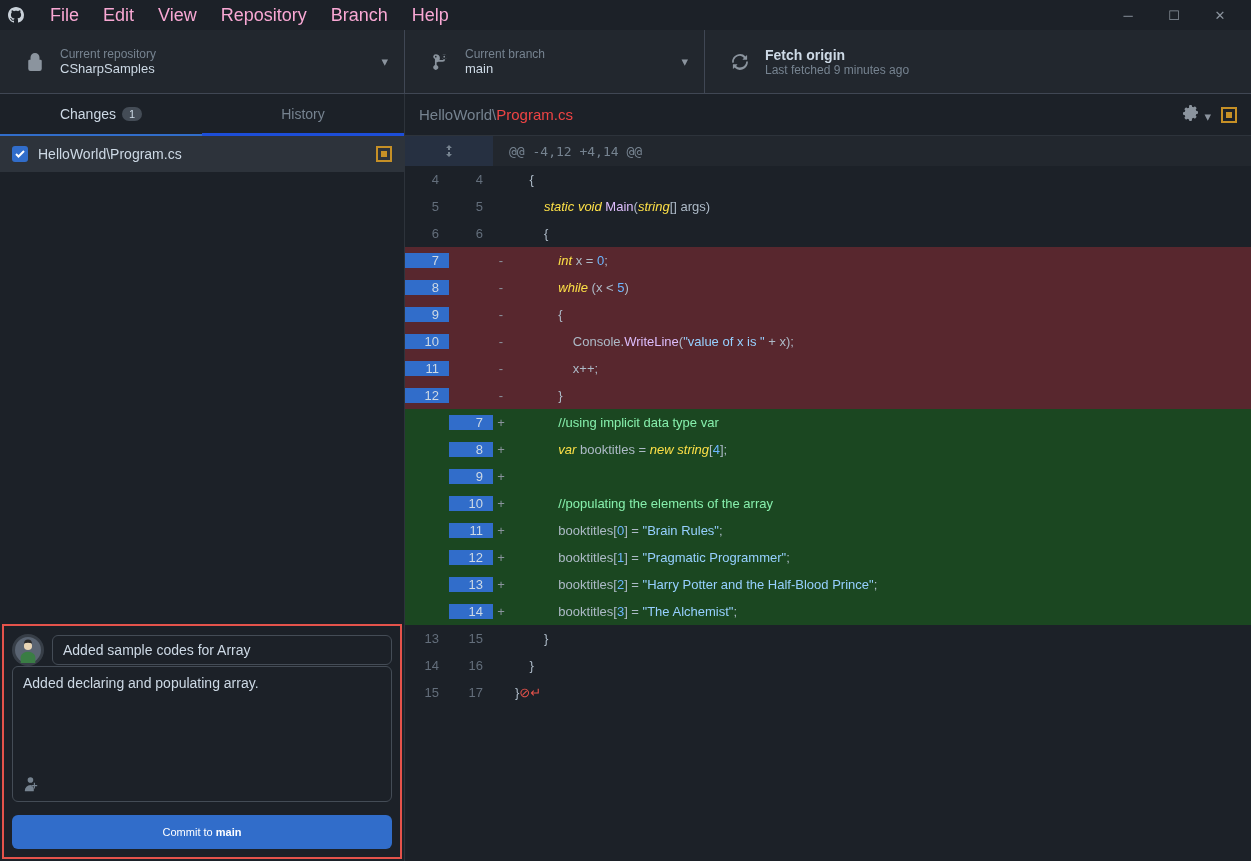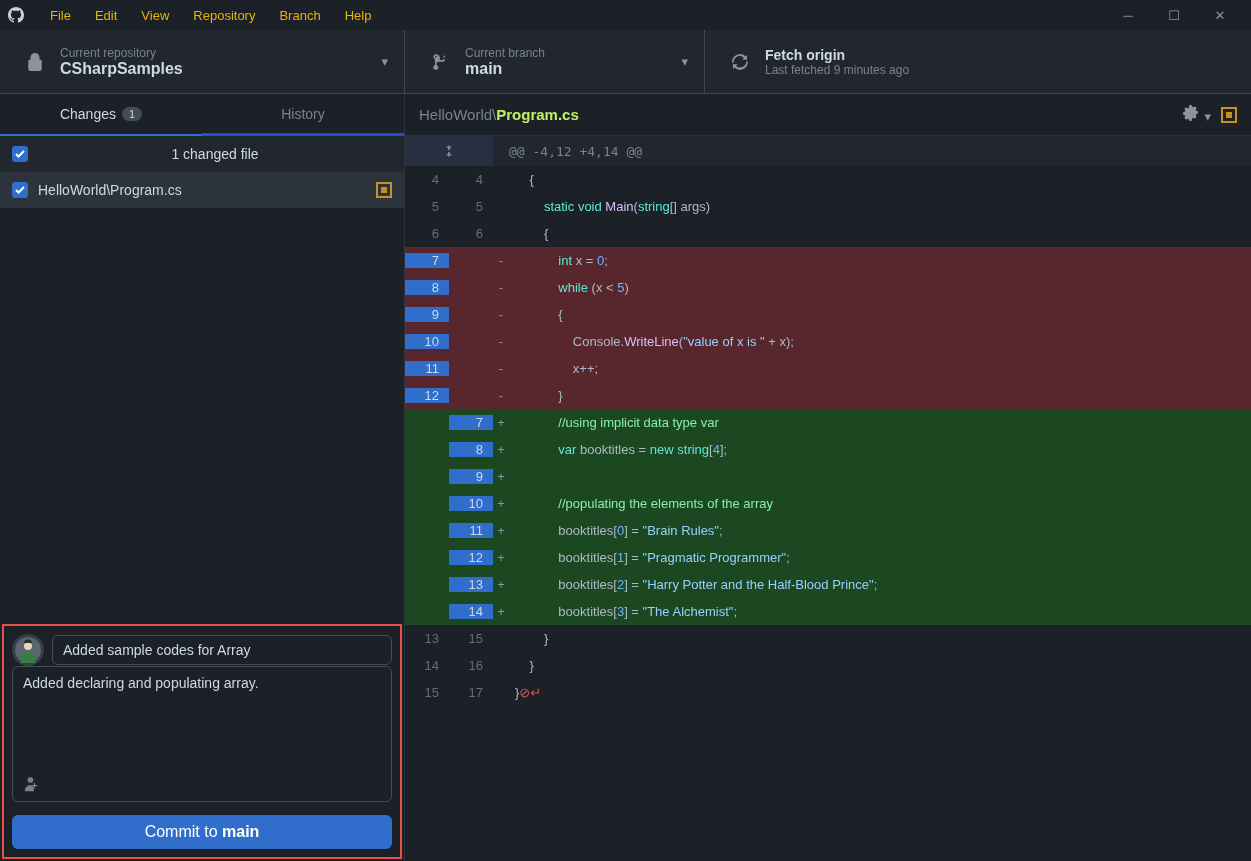--- a/index.html
+++ b/index.html
@@ -1,29 +1,29 @@
 <!DOCTYPE html>
 <html><head>
 <meta charset="utf-8">
 <style>
 * { margin: 0; padding: 0; box-sizing: border-box; font-family: -apple-system, BlinkMacSystemFont, "Segoe UI", Helvetica, Arial, sans-serif; }
 body { background: #1c2128; color: #c9d1d9; font-size: 13px; overflow: hidden; width: 1251px; height: 861px; }
 .titlebar { height: 30px; background: #1c2128; display: flex; align-items: center; padding: 0 8px; }
 .titlebar .logo { width: 16px; height: 16px; margin-right: 14px; display: flex; align-items: center; }
-.titlebar .menuitem { padding: 4px 12px; color: #eab308; font-size: 13px; cursor: default; }
+.titlebar .menuitem { padding: 4px 12px; color: #f9a8d4; font-size: 18px; cursor: default; }
 .titlebar .spacer { flex: 1; }
 .titlebar .winbtn { width: 46px; height: 30px; display: flex; align-items: center; justify-content: center; color: #8b949e; }
 .toolbar { height: 64px; background: #22272e; display: flex; border-bottom: 1px solid #404754; }
 .tool-section { display: flex; align-items: center; padding: 0 26px; border-right: 1px solid #404754; position: relative; }
 .tool-section.repo { width: 405px; }
 .tool-section.branch { width: 300px; }
 .tool-section.fetch { flex: 1; border-right: none; }
 .tool-icon { margin-right: 16px; color: #8b949e; display: flex; }
 .tool-text .label { font-size: 12px; color: #768390; }
-.tool-text .value { font-size: 16px; font-weight: 700; color: #cdd9e5; }
+.tool-text .value { font-size: 13px; font-weight: 400; color: #cdd9e5; }
 .tool-caret { position: absolute; right: 16px; color: #8b949e; }
 .main { display: flex; height: calc(100% - 94px); }
 .sidebar { width: 405px; background: #1c2128; display: flex; flex-direction: column; border-right: 1px solid #2d333b; }
 .tabs { display: flex; height: 42px; }
 .tab { flex: 1; display: flex; align-items: center; justify-content: center; font-size: 14px; color: #768390; border-bottom: 3px solid #1d4ed8; gap: 6px; }
 .tab.active { color: #cdd9e5; border-bottom: 2px solid #316dca; }
 .countbadge { background: #444c56; border-radius: 10px; padding: 1px 7px; font-size: 11px; color: #cdd9e5; }
 .filehead { height: 36px; display: flex; align-items: center; padding: 0 12px; background: #22272e; }
 .filehead .check { margin-right: 10px; }
 .filehead .txt { flex: 1; text-align: center; color: #cdd9e5; font-size: 14px; }
@@ -33,44 +33,44 @@
 .modbadge .dot { width: 6px; height: 6px; background: #c69026; }
 .sidebar-fill { flex: 1; }
 .commitbox { border: 2px solid #e5534b; padding: 8px; margin: 2px; }
 .summaryrow { display: flex; gap: 8px; align-items: center; }
 .avatar { width: 32px; height: 32px; border-radius: 50%; background: #373e47; display: flex; align-items: center; justify-content: center; overflow: hidden; }
 .avatar svg { width: 26px; height: 26px; }
 .summary { flex: 1; height: 30px; background: #1c2128; border: 1px solid #444c56; border-radius: 6px; padding: 0 10px; color: #cdd9e5; font-size: 14px; }
 .desc { width: 100%; height: 136px; background: #1c2128; border: 1px solid #444c56; border-radius: 6px; padding: 8px 10px; color: #cdd9e5; font-size: 14px; resize: none; position: relative; }
 .descwrap { position: relative; margin-bottom: 10px; }
 .add-co { position: absolute; left: 10px; bottom: 8px; color: #768390; }
-.commitbtn { width: 100%; height: 34px; background: #316dca; border: none; border-radius: 6px; color: #fff; font-size: 16px; cursor: pointer; }
+.commitbtn { width: 100%; height: 34px; background: #316dca; border: none; border-radius: 6px; color: #fff; font-size: 11px; cursor: pointer; }
 .commitbtn b { font-weight: 700; }
 .diffview { flex: 1; background: #1c2128; display: flex; flex-direction: column; min-width: 0; }
 .diffhead { height: 42px; display: flex; align-items: center; padding: 0 14px; border-bottom: 1px solid #2d333b; gap: 10px; }
 .diffhead .path { color: #768390; font-size: 15px; }
-.diffhead .path .fname { color: #bef264; font-weight: bold; }
+.diffhead .path .fname { color: #ef4444; }
 .diffhead .spacer { flex: 1; }
 .diffhead .icon { color: #8b949e; }
 .hunk { display: flex; height: 30px; background: #ec4899; align-items: center; }
 .expand { width: 88px; background: #263041; display: flex; align-items: center; justify-content: center; color: #768390; height: 30px; }
 .hunkinfo { padding-left: 16px; color: #768390; font-family: "SFMono-Regular", Consolas, monospace; font-size: 13px; background: #22272e; flex: 1; height: 100%; display: flex; align-items: center; }
 .codeline { display: flex; height: 27px; align-items: center; font-family: "SFMono-Regular", Consolas, monospace; font-size: 13px; }
 .codeline .gut { width: 44px; text-align: right; padding-right: 10px; color: #636e7b; }
 .codeline .gut.b { width: 44px; }
 .codeline.ctx .gut { background: #1c2128; }
 .codeline.del { background: #58272e; }
 .codeline.del .gut { background: #316dca; color: #cdd9e5; }
 .codeline.del .gut.b { background: #316dca; }
 .codeline.add { background: #1b4721; }
 .codeline.add .gut { background: #316dca; color: #cdd9e5; }
 .codeline.add .gut.b { background: #316dca; }
 .codeline .mark { width: 16px; text-align: center; color: #8b949e; }
 .codeline .code { padding-left: 6px; white-space: pre; color: #adbac7; }
-.tk-key { color: #5eead4; }
+.tk-key { color: #fde047; font-style: italic; }
 .tk-fn { color: #dcbdfb; }
 .tk-str { color: #96d0ff; }
 .tk-num { color: #6cb6ff; }
 .tk-com { color: #86efac; }
 .tk-var { color: #adbac7; }
 .tk-err { color: #e5534b; }
 .checkbox { width: 16px; height: 16px; background: #316dca; border-radius: 3px; display: flex; align-items: center; justify-content: center; }
 .checkbox svg { width: 12px; height: 12px; }
 </style>
 </head>
@@ -139,30 +139,20 @@
   <div class="sidebar">
     <div class="tabs">
       <div class="tab active">
         <span>Changes</span>
         <span class="countbadge">1</span>
       </div>
       <div class="tab">
         <span>History</span>
       </div>
     </div>
-    <div class="filehead">
-      <div class="check">
-        <div class="checkbox">
-            <svg viewBox="0 0 12 12" fill="white">
-              <path d="M10 3L4.5 8.5 2 6" stroke="white" stroke-width="2" fill="none"></path>
-            </svg>
-          </div>
-      </div>
-      <div class="txt">1 changed file</div>
-    </div>
     <div class="filerow">
       <div class="check">
         <div class="checkbox">
             <svg viewBox="0 0 12 12" fill="white">
               <path d="M10 3L4.5 8.5 2 6" stroke="white" stroke-width="2" fill="none"></path>
             </svg>
           </div>
       </div>
       <div class="name">HelloWorld\Program.cs</div>
       <div class="modbadge">

